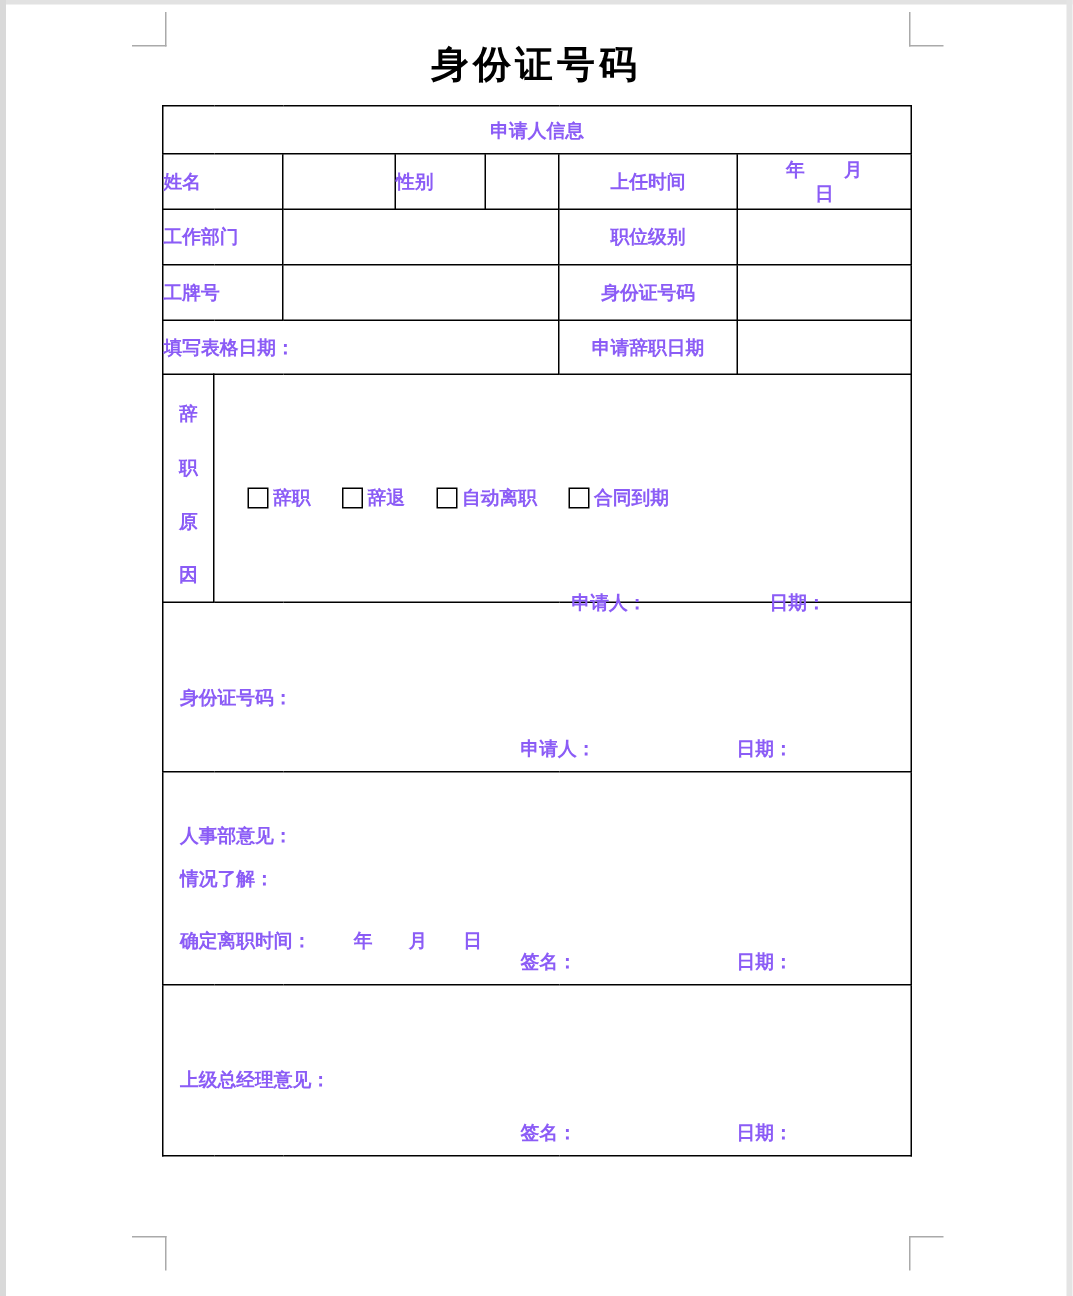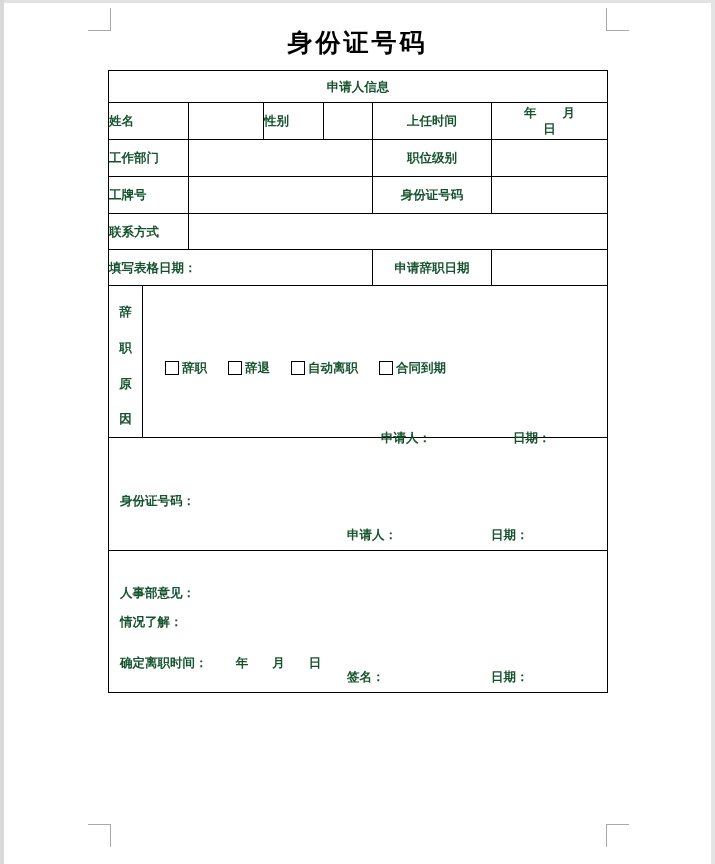--- a/index.html
+++ b/index.html
@@ -84,21 +84,21 @@
   #form-table {
     position: absolute;
     left: 108px;
     top: 70px;
     width: 499px;
     border-collapse: collapse;
     table-layout: fixed;
     font-family: "DejaVu Serif", "Liberation Serif", serif;
     font-size: 12.5px;
     font-weight: bold;
-    color: #14532d;
+    color: #8b5cf6;
   }
   #form-table td {
     border: 1.4px solid #000;
     padding: 0;
     vertical-align: middle;
     line-height: 1.25;
   }
   .ctr   { text-align: center; }
 
   .row-h-section { height: 32px; }
@@ -245,24 +245,20 @@
       <td></td>
     </tr>
 
     <tr class="row-h-std">
       <td colspan="2" class="cell-label">工牌号</td>
       <td colspan="3"></td>
       <td colspan="2" class="ctr">身份证号码</td>
       <td></td>
     </tr>
 
-    <tr class="row-h-contact">
-      <td colspan="2" class="cell-label">联系方式</td>
-      <td colspan="6"></td>
-    </tr>
 
     <tr class="row-h-contact">
       <td colspan="5" class="cell-label">填写表格日期：</td>
       <td colspan="2" class="ctr">申请辞职日期</td>
       <td></td>
     </tr>
 
     <tr>
       <td class="v-label">
         <div class="v-inner">
@@ -318,16 +314,25 @@
             <i>年</i><i>月</i><i>日</i>
           </span>
         </div>
         <div class="opinion-signline">
           <span class="s1">签名：</span>
           <span class="s2">日期：</span>
         </div>
       </td>
     </tr>
 
+    <tr>
+      <td colspan="8" class="opinion-cell" style="height:113px">
+        <div class="opinion-title">上级总经理意见：</div>
+        <div class="opinion-signline">
+          <span class="s1">签名：</span>
+          <span class="s2">日期：</span>
+        </div>
+      </td>
+    </tr>
 
   </tbody>
     </table>
 </div>
 
 </body></html>

